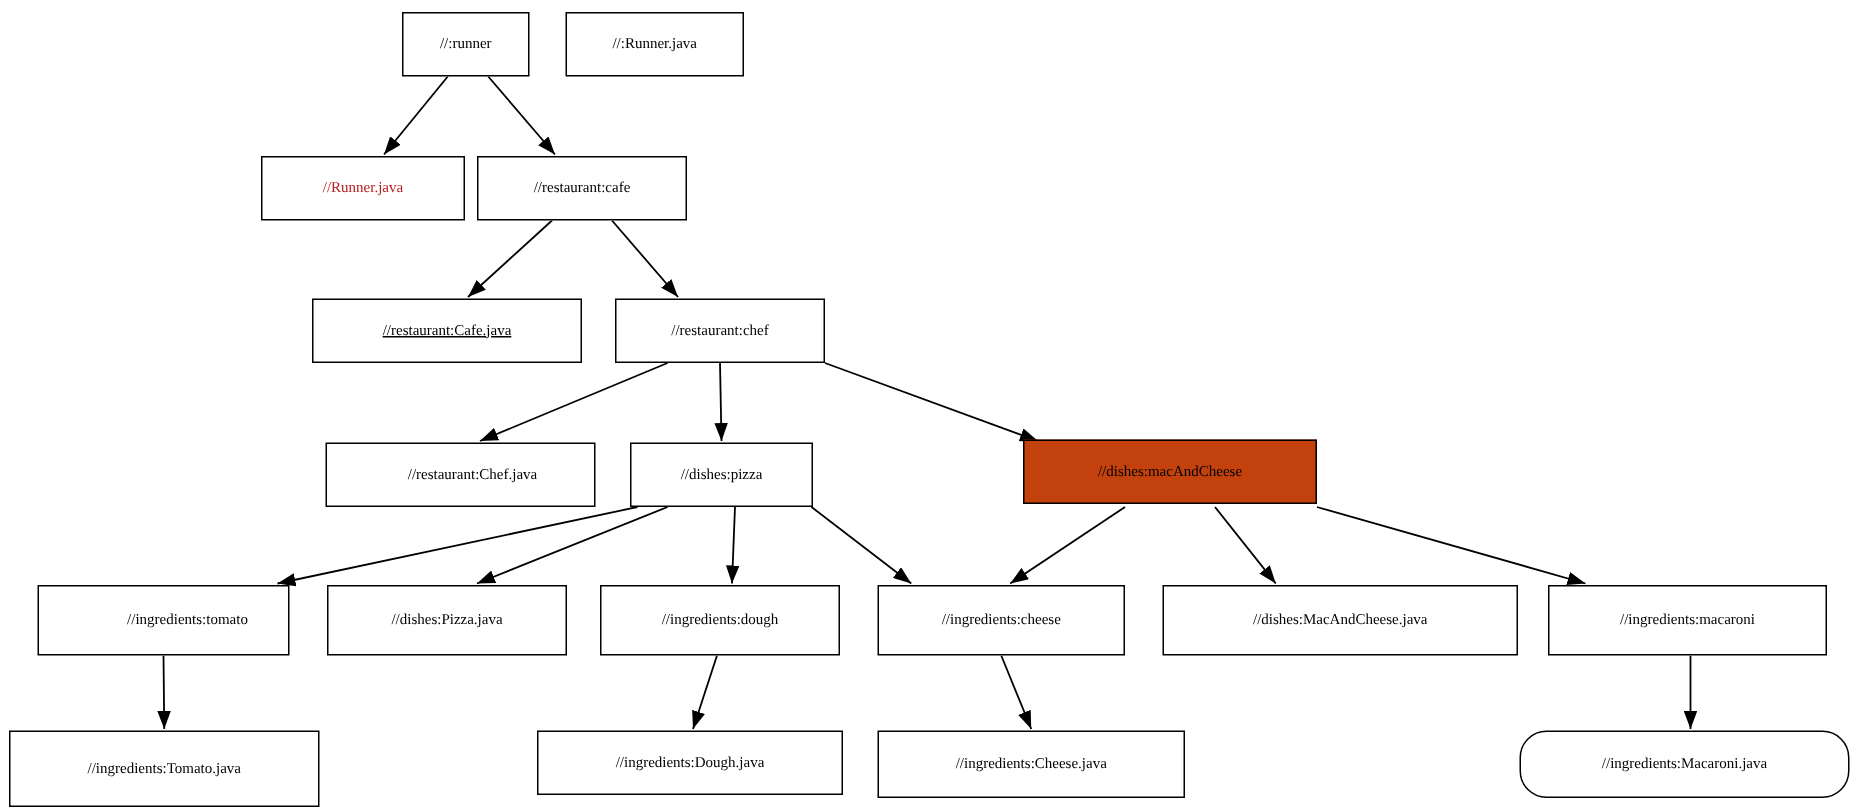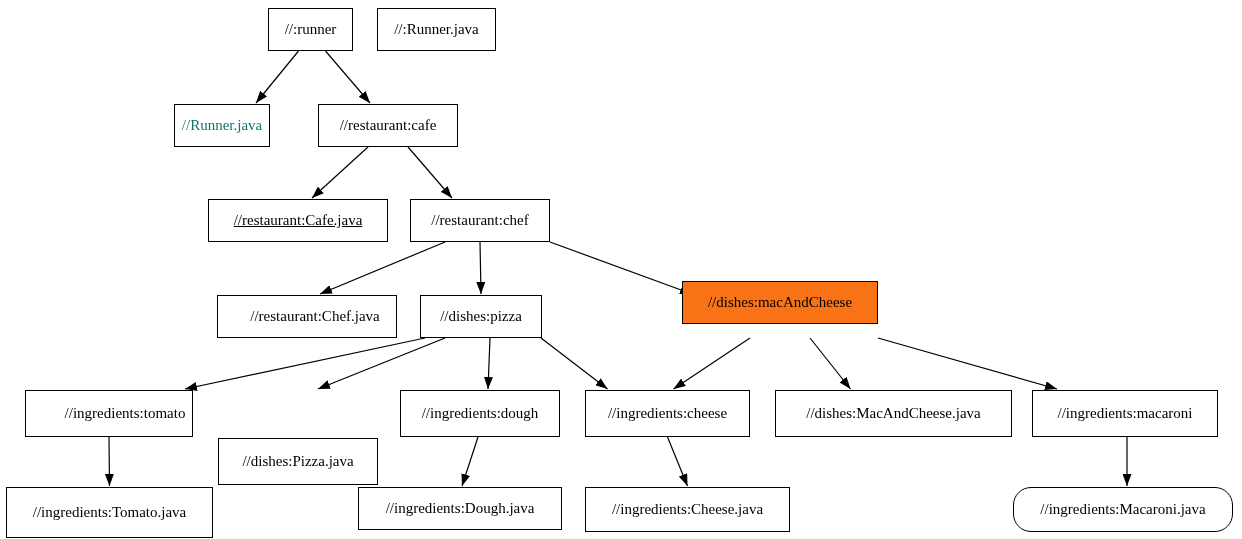--- a/index.html
+++ b/index.html
@@ -31,21 +31,21 @@
     height: 100%;
   }
   .node {
     position: absolute;
     box-sizing: border-box;
     border: 1px solid #000000;
     background: #ffffff;
     display: flex;
     align-items: center;
     justify-content: center;
-    font-size: 15px;
+    font-size: 10px;
     line-height: 1;
     color: #000000;
     white-space: nowrap;
     text-align: center;
   }
 </style>
 </head>
 <body>
 
 <div id="canvas">
@@ -70,29 +70,29 @@
       <line x1="810" y1="338" x2="850.5" y2="389" stroke="#000000" stroke-width="1.2" marker-end="url(#arrowhead)"></line>
       <line x1="878" y1="338" x2="1057" y2="389" stroke="#000000" stroke-width="1.2" marker-end="url(#arrowhead)"></line>
       <line x1="109" y1="437" x2="109.5" y2="486" stroke="#000000" stroke-width="1.2" marker-end="url(#arrowhead)"></line>
       <line x1="478" y1="437" x2="462" y2="486" stroke="#000000" stroke-width="1.2" marker-end="url(#arrowhead)"></line>
       <line x1="667.5" y1="437" x2="687.5" y2="486" stroke="#000000" stroke-width="1.2" marker-end="url(#arrowhead)"></line>
       <line x1="1127" y1="437" x2="1127" y2="486" stroke="#000000" stroke-width="1.2" marker-end="url(#arrowhead)"></line>
     </svg>
   <div id="nodes">
       <div class="node" style="left: 268px; top: 8px; width: 85px; height: 43px; border-color: rgb(0, 0, 0); background: rgb(255, 255, 255); color: rgb(0, 0, 0);">//:runner</div>
       <div class="node" style="left: 377px; top: 8px; width: 119px; height: 43px; border-color: rgb(0, 0, 0); background: rgb(255, 255, 255); color: rgb(0, 0, 0);">//:Runner.java</div>
-      <div class="node" style="left: 174px; top: 104px; width: 96px; height: 43px; border-color: rgb(0, 0, 0); background: rgb(255, 255, 255); color: #0f766e;">//Runner.java</div>
+      <div class="node" style="left: 174px; top: 104px; width: 136px; height: 43px; border-color: rgb(0, 0, 0); background: rgb(255, 255, 255); color: #b91c1c;">//Runner.java</div>
       <div class="node" style="left: 318px; top: 104px; width: 140px; height: 43px; border-color: rgb(0, 0, 0); background: rgb(255, 255, 255); color: rgb(0, 0, 0);">//restaurant:cafe</div>
       <div class="node" style="left: 208px; top: 199px; width: 180px; height: 43px; border-color: rgb(0, 0, 0); background: rgb(255, 255, 255); color: rgb(0, 0, 0); text-decoration: underline;">//restaurant:Cafe.java</div>
       <div class="node" style="left: 410px; top: 199px; width: 140px; height: 43px; border-color: rgb(0, 0, 0); background: rgb(255, 255, 255); color: rgb(0, 0, 0);">//restaurant:chef</div>
       <div class="node" style="left: 217px; top: 295px; width: 180px; height: 43px; border-color: rgb(0, 0, 0); background: rgb(255, 255, 255); color: rgb(0, 0, 0); padding-left: 16px;">//restaurant:Chef.java</div>
       <div class="node" style="left: 420px; top: 295px; width: 122px; height: 43px; border-color: rgb(0, 0, 0); background: rgb(255, 255, 255); color: rgb(0, 0, 0);">//dishes:pizza</div>
-      <div class="node" style="left: 682px; top: 281px; width: 196px; height: 43px; border-color: rgb(0, 0, 0); background: #f97316; color: rgb(0, 0, 0);">//dishes:macAndCheese</div>
+      <div class="node" style="left: 682px; top: 293px; width: 196px; height: 43px; border-color: rgb(0, 0, 0); background: #c2410c; color: rgb(0, 0, 0);">//dishes:macAndCheese</div>
       <div class="node" style="left: 25px; top: 390px; width: 168px; height: 47px; border-color: rgb(0, 0, 0); background: rgb(255, 255, 255); color: rgb(0, 0, 0); padding-left: 32px;">//ingredients:tomato</div>
-      <div class="node" style="left: 218px; top: 390px; width: 160px; height: 47px; border-color: rgb(0, 0, 0); background: rgb(255, 255, 255); color: rgb(0, 0, 0); margin-top: 48px;">//dishes:Pizza.java</div>
+      <div class="node" style="left: 218px; top: 390px; width: 160px; height: 47px; border-color: rgb(0, 0, 0); background: rgb(255, 255, 255); color: rgb(0, 0, 0);">//dishes:Pizza.java</div>
       <div class="node" style="left: 400px; top: 390px; width: 160px; height: 47px; border-color: rgb(0, 0, 0); background: rgb(255, 255, 255); color: rgb(0, 0, 0);">//ingredients:dough</div>
       <div class="node" style="left: 585px; top: 390px; width: 165px; height: 47px; border-color: rgb(0, 0, 0); background: rgb(255, 255, 255); color: rgb(0, 0, 0);">//ingredients:cheese</div>
       <div class="node" style="left: 775px; top: 390px; width: 237px; height: 47px; border-color: rgb(0, 0, 0); background: rgb(255, 255, 255); color: rgb(0, 0, 0);">//dishes:MacAndCheese.java</div>
       <div class="node" style="left: 1032px; top: 390px; width: 186px; height: 47px; border-color: rgb(0, 0, 0); background: rgb(255, 255, 255); color: rgb(0, 0, 0);">//ingredients:macaroni</div>
       <div class="node" style="left: 6px; top: 487px; width: 207px; height: 51px; border-color: rgb(0, 0, 0); background: rgb(255, 255, 255); color: rgb(0, 0, 0);">//ingredients:Tomato.java</div>
       <div class="node" style="left: 358px; top: 487px; width: 204px; height: 43px; border-color: rgb(0, 0, 0); background: rgb(255, 255, 255); color: rgb(0, 0, 0);">//ingredients:Dough.java</div>
       <div class="node" style="left: 585px; top: 487px; width: 205px; height: 45px; border-color: rgb(0, 0, 0); background: rgb(255, 255, 255); color: rgb(0, 0, 0);">//ingredients:Cheese.java</div>
       <div class="node" style="left: 1013px; top: 487px; width: 220px; height: 45px; border-color: rgb(0, 0, 0); background: rgb(255, 255, 255); color: rgb(0, 0, 0); border-radius: 18px;">//ingredients:Macaroni.java</div>
     </div>
 </div>

